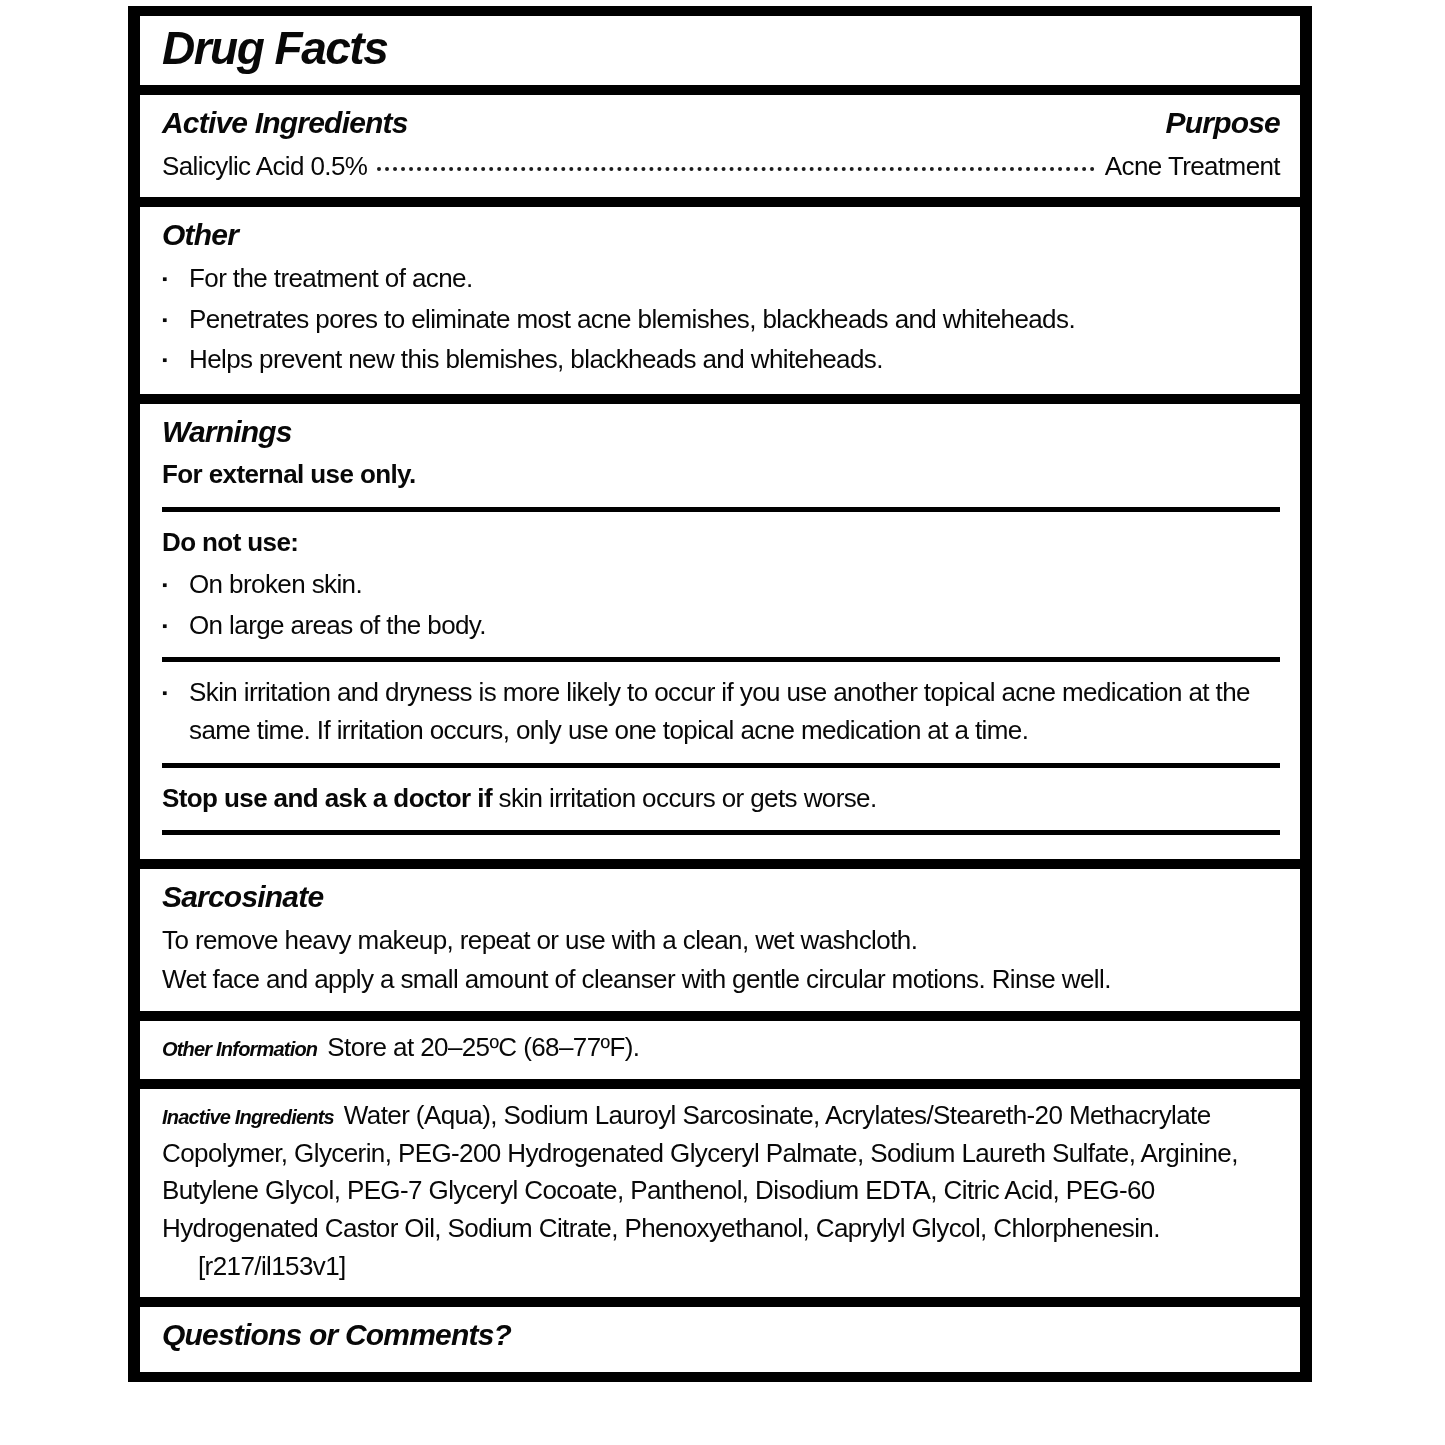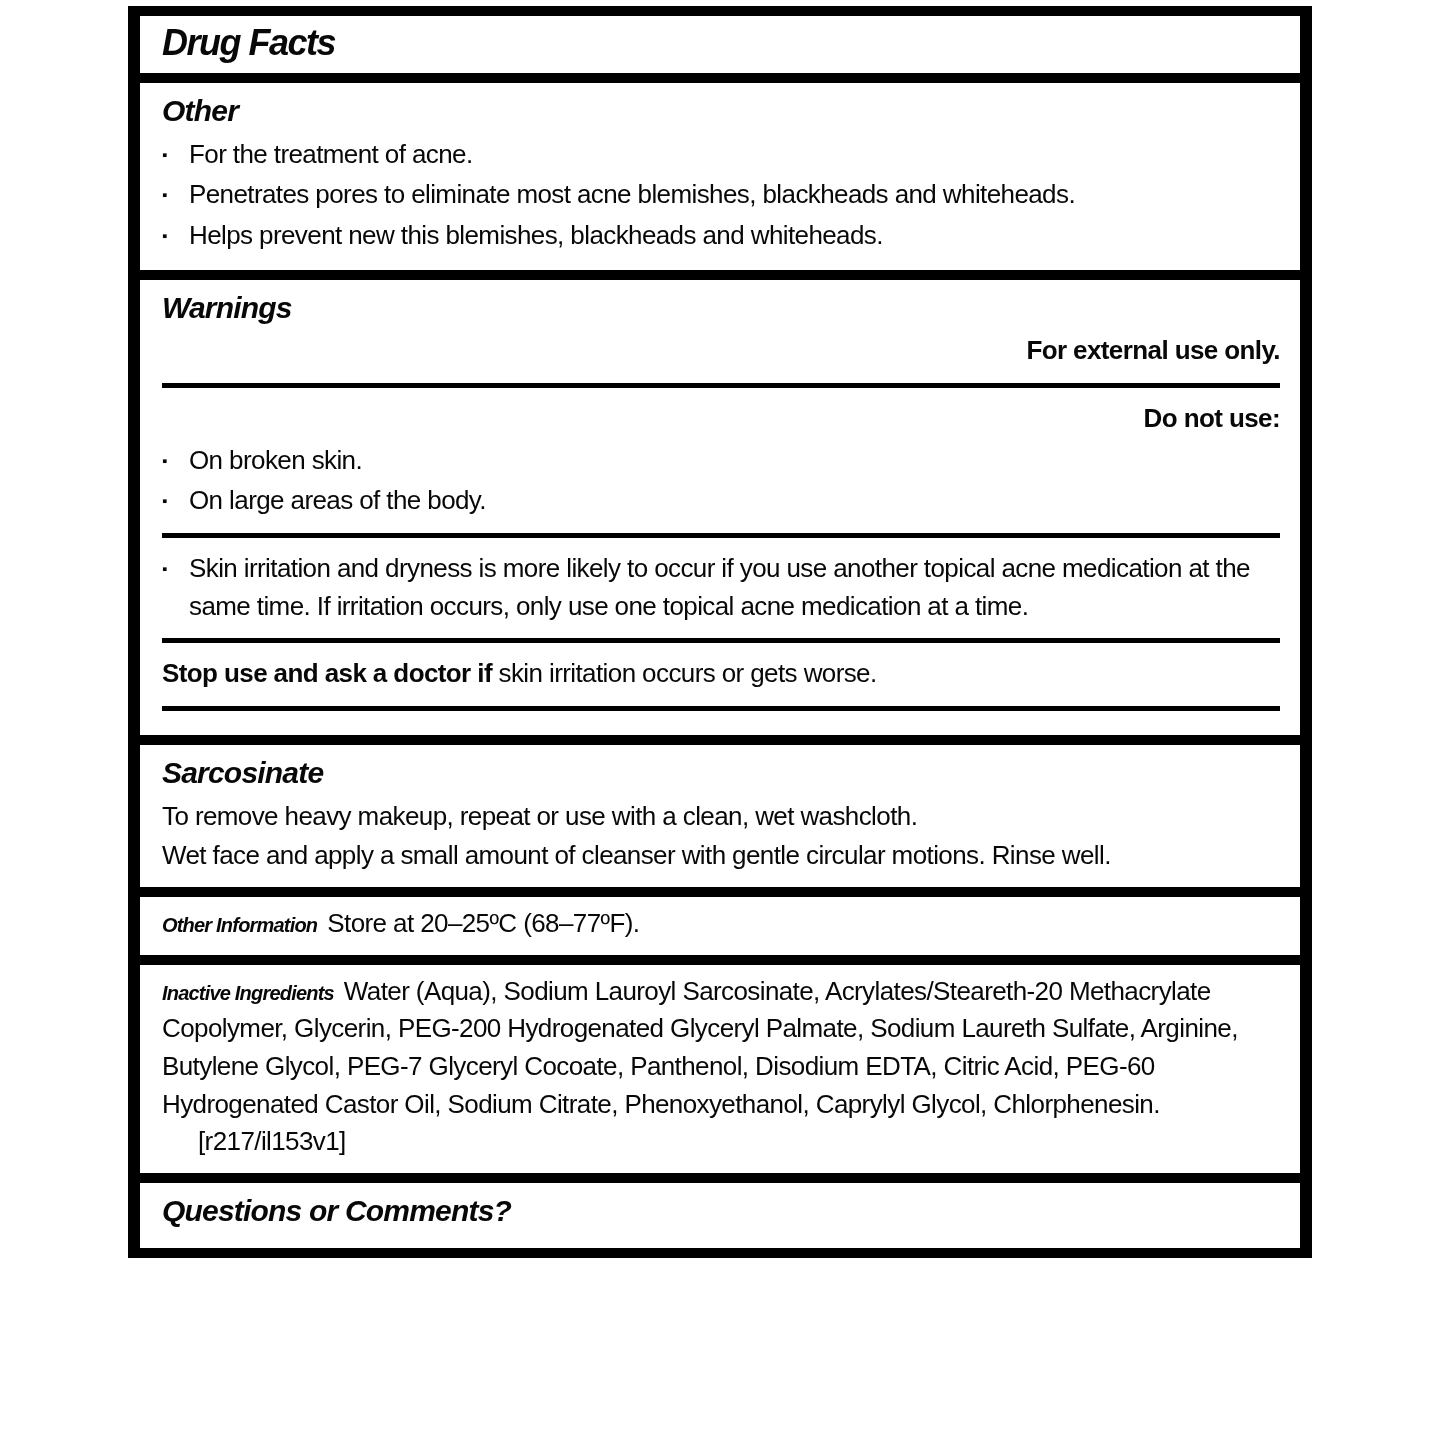--- a/index.html
+++ b/index.html
@@ -25,21 +25,21 @@
   .box {
     background: #ffffff;
     padding: 8px 20px 12px 22px;
     font-size: 26px;
     line-height: 1.45;
     letter-spacing: -0.6px;
   }
   .title-box { padding: 5px 20px 9px 22px; }
   h1 {
     margin: 0;
-    font-size: 36px;
+    font-size: 46px;
     line-height: 1.2;
     font-weight: bold;
     font-style: italic;
     letter-spacing: -1.5px;
   }
   h2 {
     margin: 0 0 4px 0;
     font-size: 30px;
     line-height: 1.35;
     font-weight: bold;
@@ -73,40 +73,51 @@
   }
   .bullet-text { flex: 1; }
   .rule {
     height: 0;
     border-top: 5px solid #000000;
     margin: 13px 0 12px 0;
   }
   .para { margin: 0; }
   .para + .para { margin-top: 2px; }
   .bold { font-weight: bold; }
-  .subhead { font-weight: bold; margin: 0; text-align: right; }
+  .subhead { font-weight: bold; margin: 0; }
   .inline-head {
     font-weight: bold;
     font-style: italic;
     font-size: 20px;
     letter-spacing: -0.8px;
     margin-right: 10px;
   }
   .code { margin-left: 36px; }
   .mt4 { margin-top: 4px; }
 </style>
 </head>
 <body>
 
 <div class="panel">
 
   <section class="box title-box">
     <h1>Drug Facts</h1>
   </section>
 
+  <section class="box">
+    <div class="heads-row">
+      <h2>Active Ingredients</h2>
+      <h2>Purpose</h2>
+    </div>
+    <div class="leader-row">
+      <span>Salicylic Acid 0.5%</span>
+      <span class="leader"></span>
+      <span>Acne Treatment</span>
+    </div>
+  </section>
 
   <section class="box">
     <h2>Other</h2>
     <div>
         <div class="bullet-item">
           <span class="bullet">▪</span>
           <span class="bullet-text">For the treatment of acne.</span>
         </div>
         <div class="bullet-item">
           <span class="bullet">▪</span>

